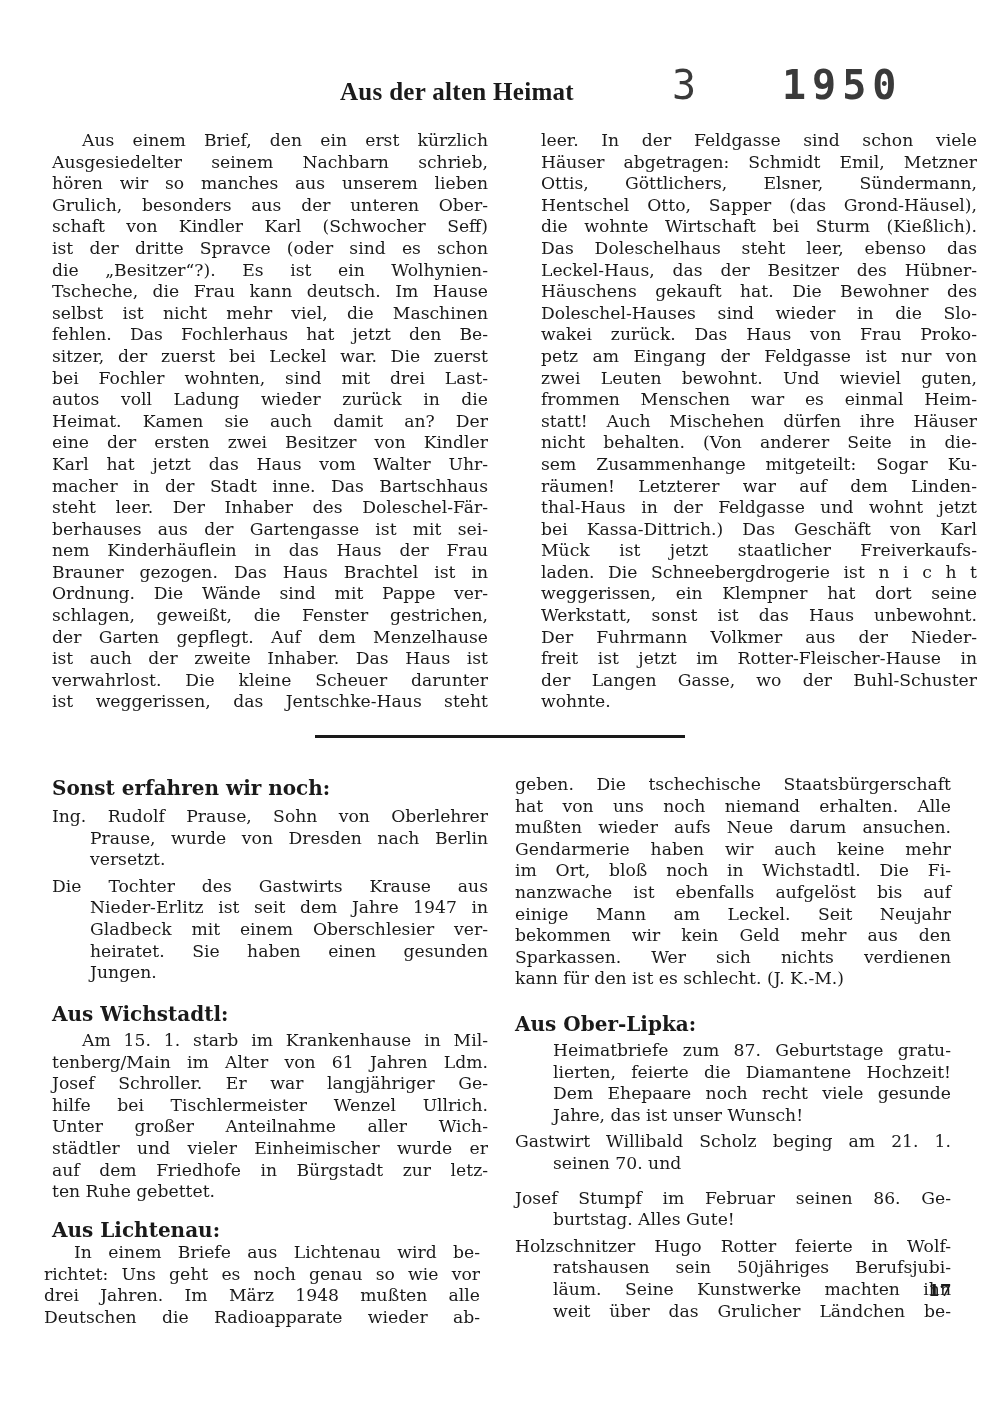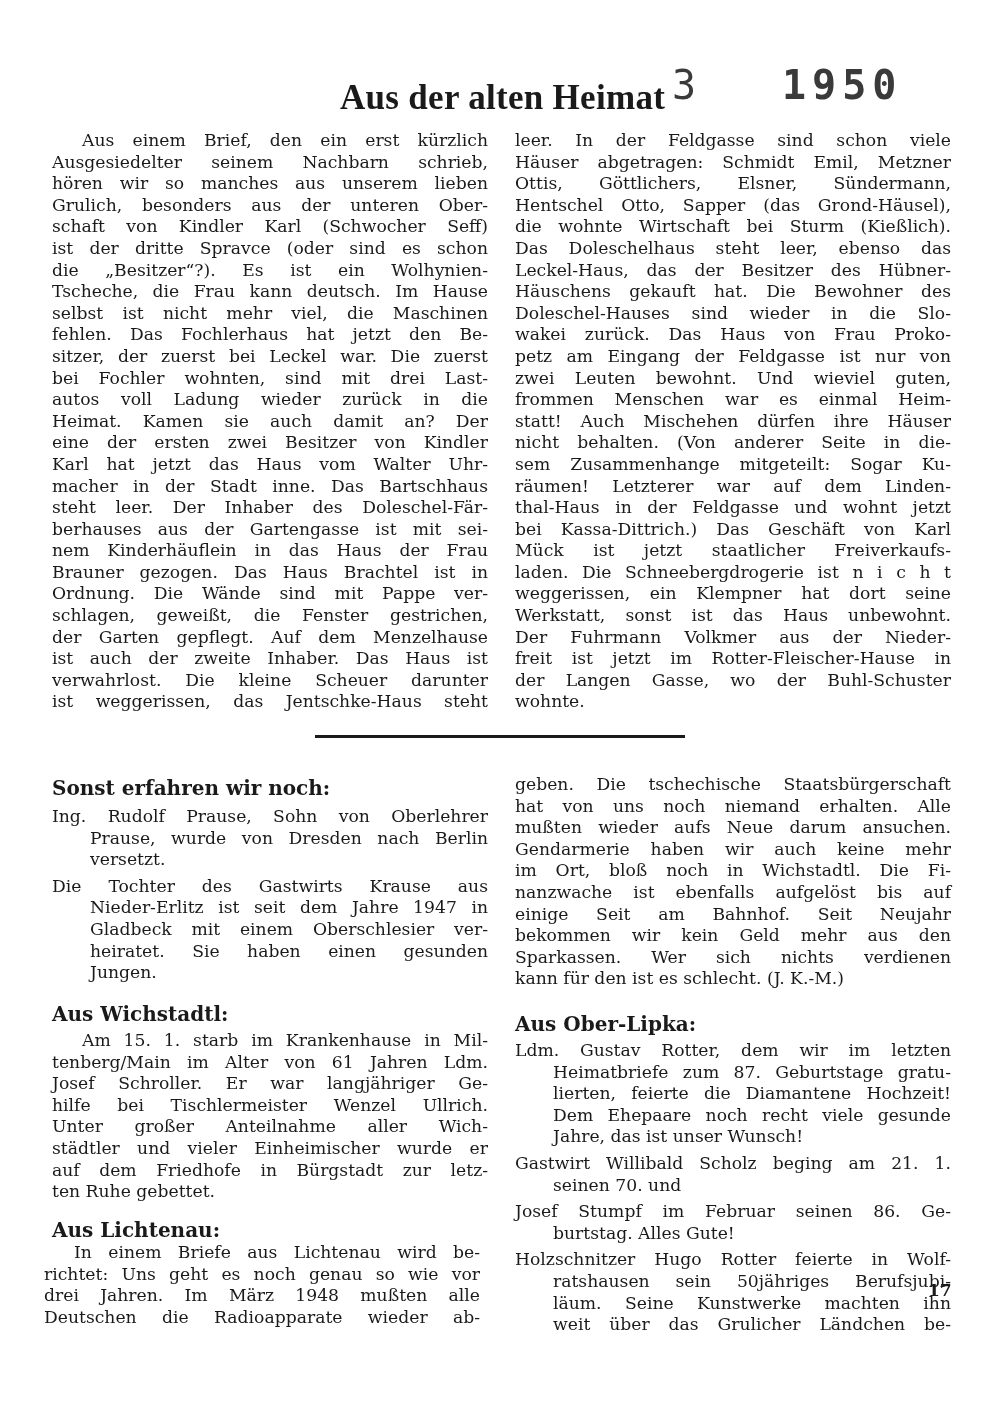--- a/index.html
+++ b/index.html
@@ -1,19 +1,19 @@
 <!DOCTYPE html>
 <html><head>
 <meta charset="utf-8">
 <style>
   html, body { margin: 0; padding: 0; background: #ffffff; }
   body { width: 1000px; height: 1413px; position: relative; overflow: hidden;
          font-family: "DejaVu Serif", "Liberation Serif", serif; color: #1a1a1a; }
   .title { position: absolute; left: 340px; top: 78px; font-family: "Liberation Serif", serif;
-           font-weight: bold; font-size: 35px; letter-spacing: 0.3px; margin: 0; }
+           font-weight: bold; font-size: 25px; letter-spacing: 0.3px; margin: 0; }
   .stamp { position: absolute; top: 62px; font-family: "DejaVu Sans Mono", monospace;
            font-size: 40px; color: #3a3a3a; font-weight: bold; }
   .stamp-num { left: 672px; font-weight: normal; }
   .stamp-year { left: 782px; letter-spacing: 6px; }
   .col { position: absolute; width: 436px; }
   .line { display: block; height: 21.6px; line-height: 21.6px; font-size: 17.2px;
           white-space: nowrap; text-align: justify; text-align-last: justify; }
   .line.last { text-align-last: left; }
   .line.indent { padding-left: 30px; }
   .line.hang { padding-left: 38px; }
@@ -53,21 +53,21 @@
     <span class="line">nem Kinderhäuflein in das Haus der Frau</span>
     <span class="line">Brauner gezogen. Das Haus Brachtel ist in</span>
     <span class="line">Ordnung. Die Wände sind mit Pappe ver-</span>
     <span class="line">schlagen, geweißt, die Fenster gestrichen,</span>
     <span class="line">der Garten gepflegt. Auf dem Menzelhause</span>
     <span class="line">ist auch der zweite Inhaber. Das Haus ist</span>
     <span class="line">verwahrlost. Die kleine Scheuer darunter</span>
     <span class="line">ist weggerissen, das Jentschke-Haus steht</span>
   </div>
 
-<div class="col" id="right-col" style="left:515px; top:130px;">
+<div class="col" id="right-col" style="left:541px; top:130px;">
     <span class="line">leer. In der Feldgasse sind schon viele</span>
     <span class="line">Häuser abgetragen: Schmidt Emil, Metzner</span>
     <span class="line">Ottis, Göttlichers, Elsner, Sündermann,</span>
     <span class="line">Hentschel Otto, Sapper (das Grond-Häusel),</span>
     <span class="line">die wohnte Wirtschaft bei Sturm (Kießlich).</span>
     <span class="line">Das Doleschelhaus steht leer, ebenso das</span>
     <span class="line">Leckel-Haus, das der Besitzer des Hübner-</span>
     <span class="line">Häuschens gekauft hat. Die Bewohner des</span>
     <span class="line">Doleschel-Hauses sind wieder in die Slo-</span>
     <span class="line">wakei zurück. Das Haus von Frau Proko-</span>
@@ -128,36 +128,35 @@
     <span class="line">Deutschen die Radioapparate wieder ab-</span>
   </div>
 
 <div class="block" id="licht-cont-block" style="left:515px; top:774px;">
     <span class="line">geben. Die tschechische Staatsbürgerschaft</span>
     <span class="line">hat von uns noch niemand erhalten. Alle</span>
     <span class="line">mußten wieder aufs Neue darum ansuchen.</span>
     <span class="line">Gendarmerie haben wir auch keine mehr</span>
     <span class="line">im Ort, bloß noch in Wichstadtl. Die Fi-</span>
     <span class="line">nanzwache ist ebenfalls aufgelöst bis auf</span>
-    <span class="line">einige Seit am Bahnhof. Seit Neujahr</span>
+    <span class="line">einige Mann am Leckel. Seit Neujahr</span>
     <span class="line">bekommen wir kein Geld mehr aus den</span>
     <span class="line">Sparkassen. Wer sich nichts verdienen</span>
     <span class="line last">kann für den ist es schlecht.   (J. K.-M.)</span>
   </div>
 
 <h2 class="heading" style="left:515px; top:1012px;">Aus Ober-Lipka:</h2>
 <div class="block" id="lipka-block" style="left:515px; top:1040px;">
     <div style="margin-bottom: 5px;">
-      <span class="line">Ldm. Gustav Rotter, dem wir im letzten</span>
       <span class="line hang">Heimatbriefe zum 87. Geburtstage gratu-</span>
       <span class="line hang">lierten, feierte die Diamantene Hochzeit!</span>
       <span class="line hang">Dem Ehepaare noch recht viele gesunde</span>
       <span class="line hang last">Jahre, das ist unser Wunsch!</span>
     </div>
-    <div style="margin-bottom: 5px;">
+    <div style="margin-bottom: 13px;">
       <span class="line">Gastwirt Willibald Scholz beging am 21. 1.</span>
       <span class="line hang last">seinen 70. und</span>
     </div>
     <div style="margin-bottom: 5px;">
       <span class="line">Josef Stumpf im Februar seinen 86. Ge-</span>
       <span class="line hang last">burtstag. Alles Gute!</span>
     </div>
     <div style="margin-bottom: 20px;">
       <span class="line">Holzschnitzer Hugo Rotter feierte in Wolf-</span>
       <span class="line hang">ratshausen sein 50jähriges Berufsjubi-</span>

